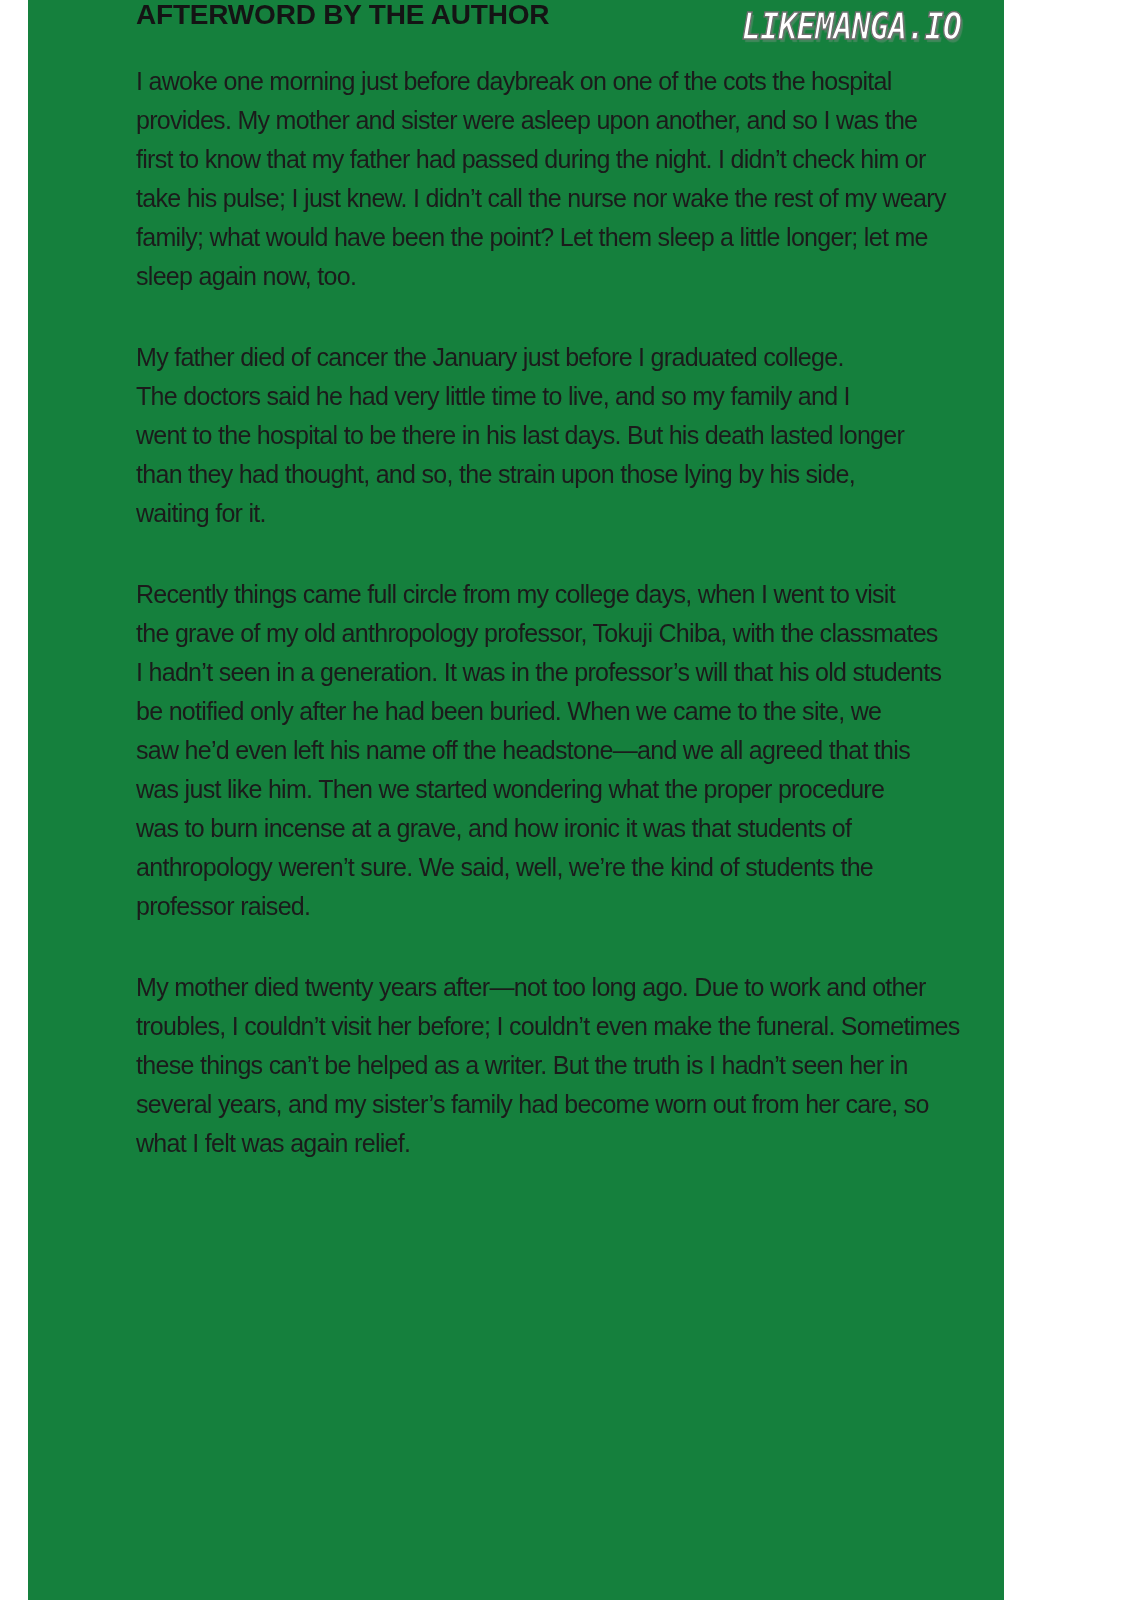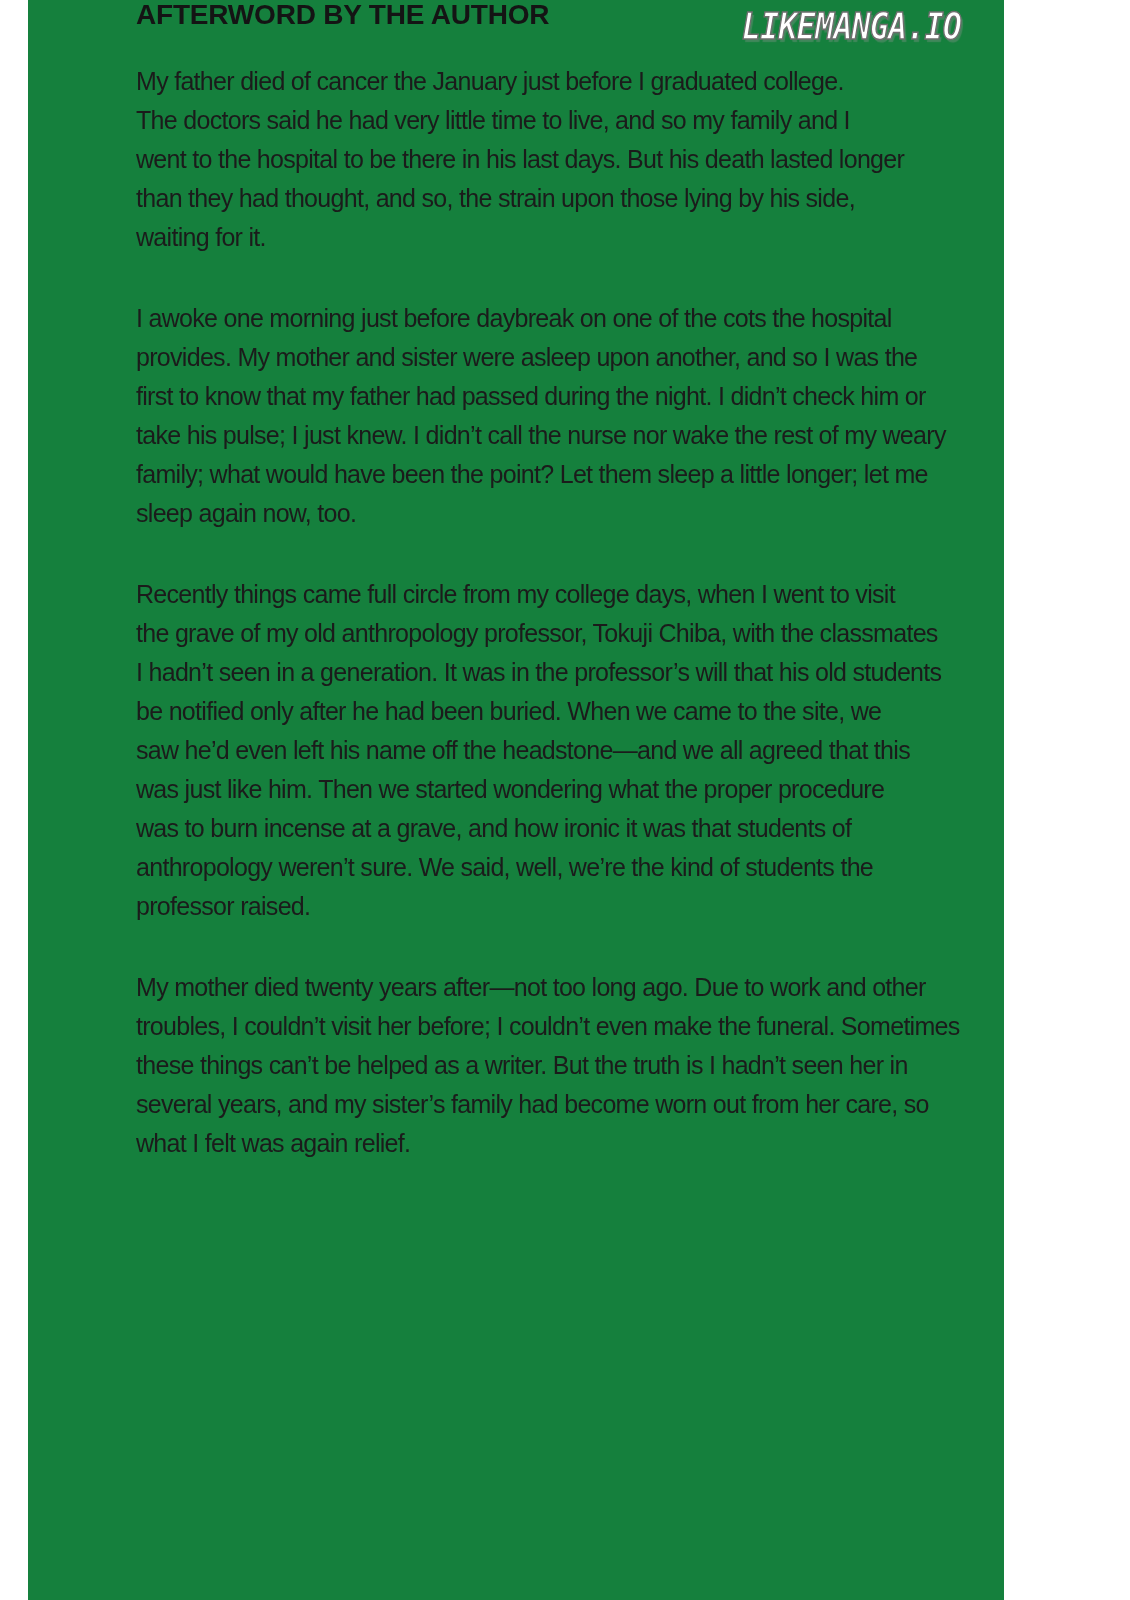--- a/index.html
+++ b/index.html
@@ -77,31 +77,31 @@
 </style>
 </head>
 <body>
 
 <div class="page">
   <div class="watermark">LIKEMANGA.IO</div>
 
   <div class="content">
     <h1 class="title">AFTERWORD BY THE AUTHOR</h1>
     <div class="paragraphs">
-        <p class="para">My father died of cancer the January just before I graduated college.
-The doctors said he had very little time to live, and so my family and I
-went to the hospital to be there in his last days. But his death lasted longer
-than they had thought, and so, the strain upon those lying by his side,
-waiting for it.</p>
         <p class="para">I awoke one morning just before daybreak on one of the cots the hospital
 provides. My mother and sister were asleep upon another, and so I was the
 first to know that my father had passed during the night. I didn’t check him or
 take his pulse; I just knew. I didn’t call the nurse nor wake the rest of my weary
 family; what would have been the point? Let them sleep a little longer; let me
 sleep again now, too.</p>
+        <p class="para">My father died of cancer the January just before I graduated college.
+The doctors said he had very little time to live, and so my family and I
+went to the hospital to be there in his last days. But his death lasted longer
+than they had thought, and so, the strain upon those lying by his side,
+waiting for it.</p>
         <p class="para">Recently things came full circle from my college days, when I went to visit
 the grave of my old anthropology professor, Tokuji Chiba, with the classmates
 I hadn’t seen in a generation. It was in the professor’s will that his old students
 be notified only after he had been buried. When we came to the site, we
 saw he’d even left his name off the headstone—and we all agreed that this
 was just like him. Then we started wondering what the proper procedure
 was to burn incense at a grave, and how ironic it was that students of
 anthropology weren’t sure. We said, well, we’re the kind of students the
 professor raised.</p>
         <p class="para">My mother died twenty years after—not too long ago. Due to work and other

